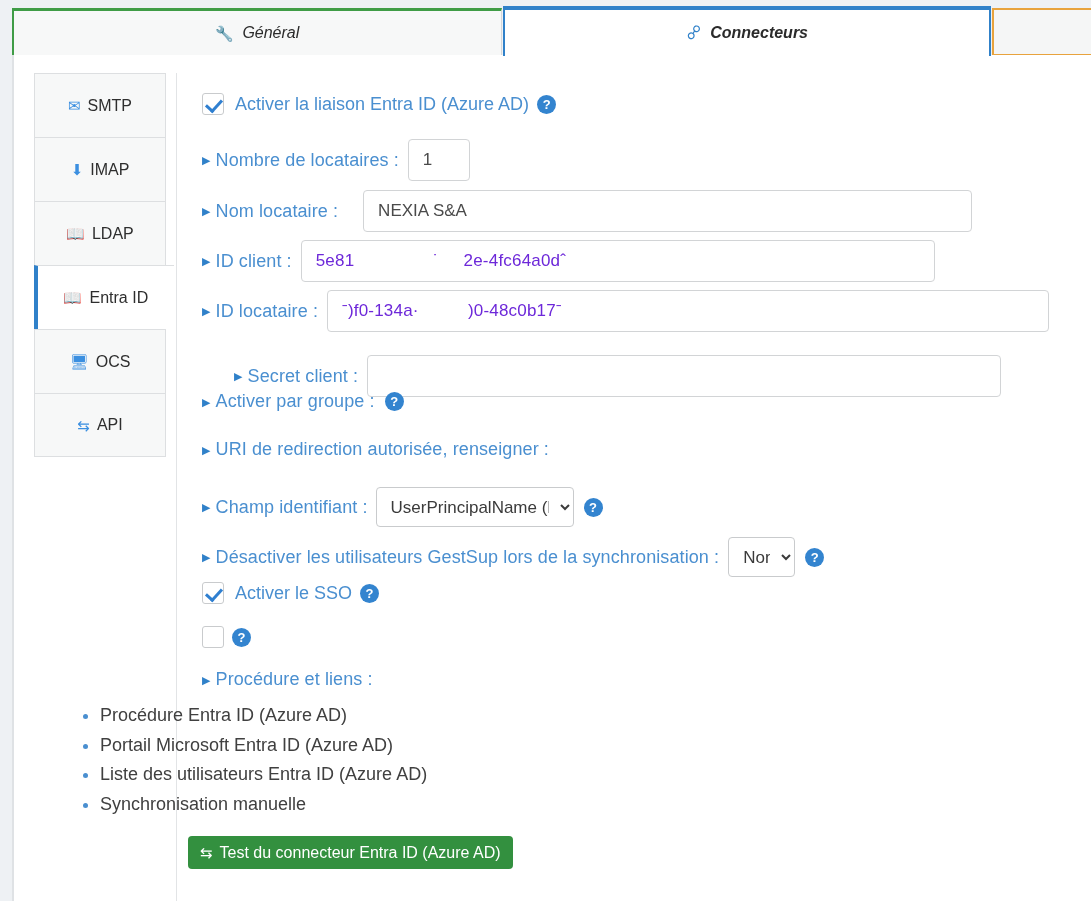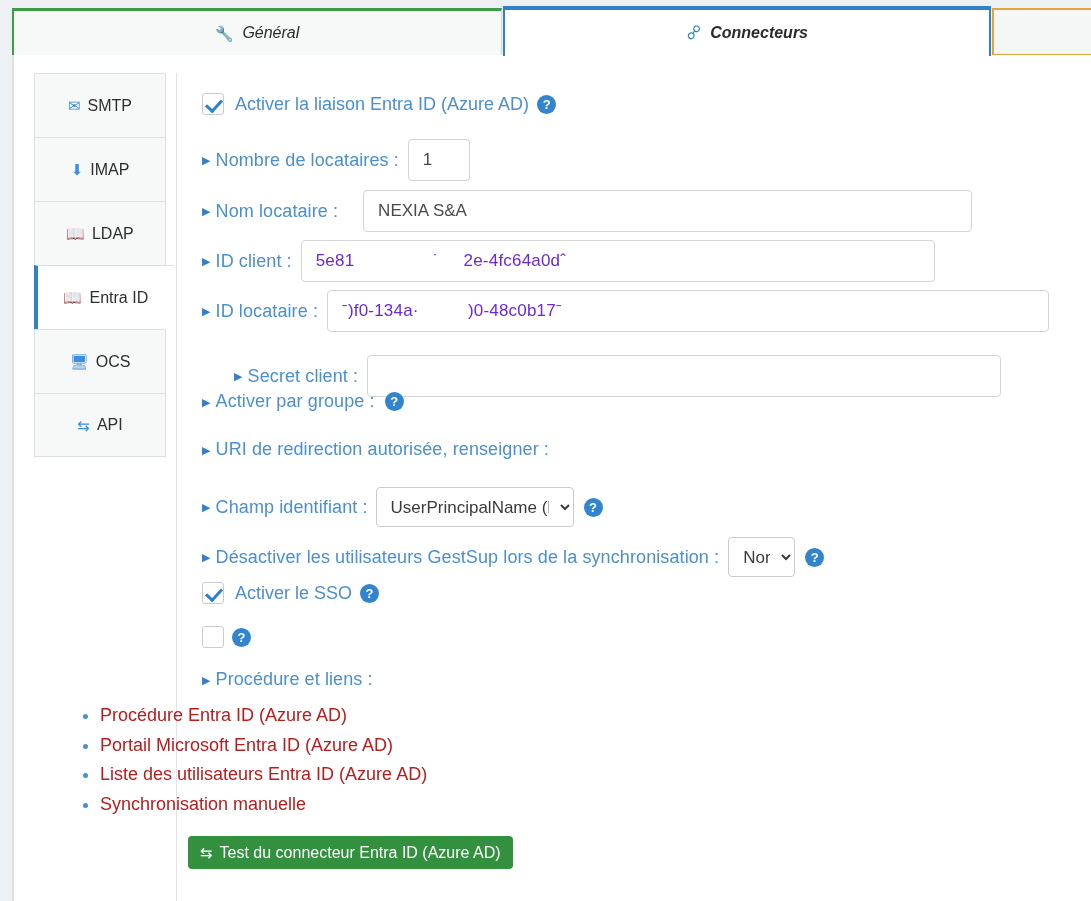--- a/index.html
+++ b/index.html
@@ -209,21 +209,21 @@
     margin: 0;
     padding-left: 50px;
     list-style: disc;
   }
   .links li {
     color: #4a8fd0;
     font-size: 18px;
     line-height: 29.5px;
   }
   .links li a {
-    color: #b91c1c;
+    color: #404040;
     text-decoration: none;
   }
 
   
   .btn-test {
     position: absolute;
     left: 188px; top: 836px;
     height: 33px;
     background: #33903f;
     border: none;

